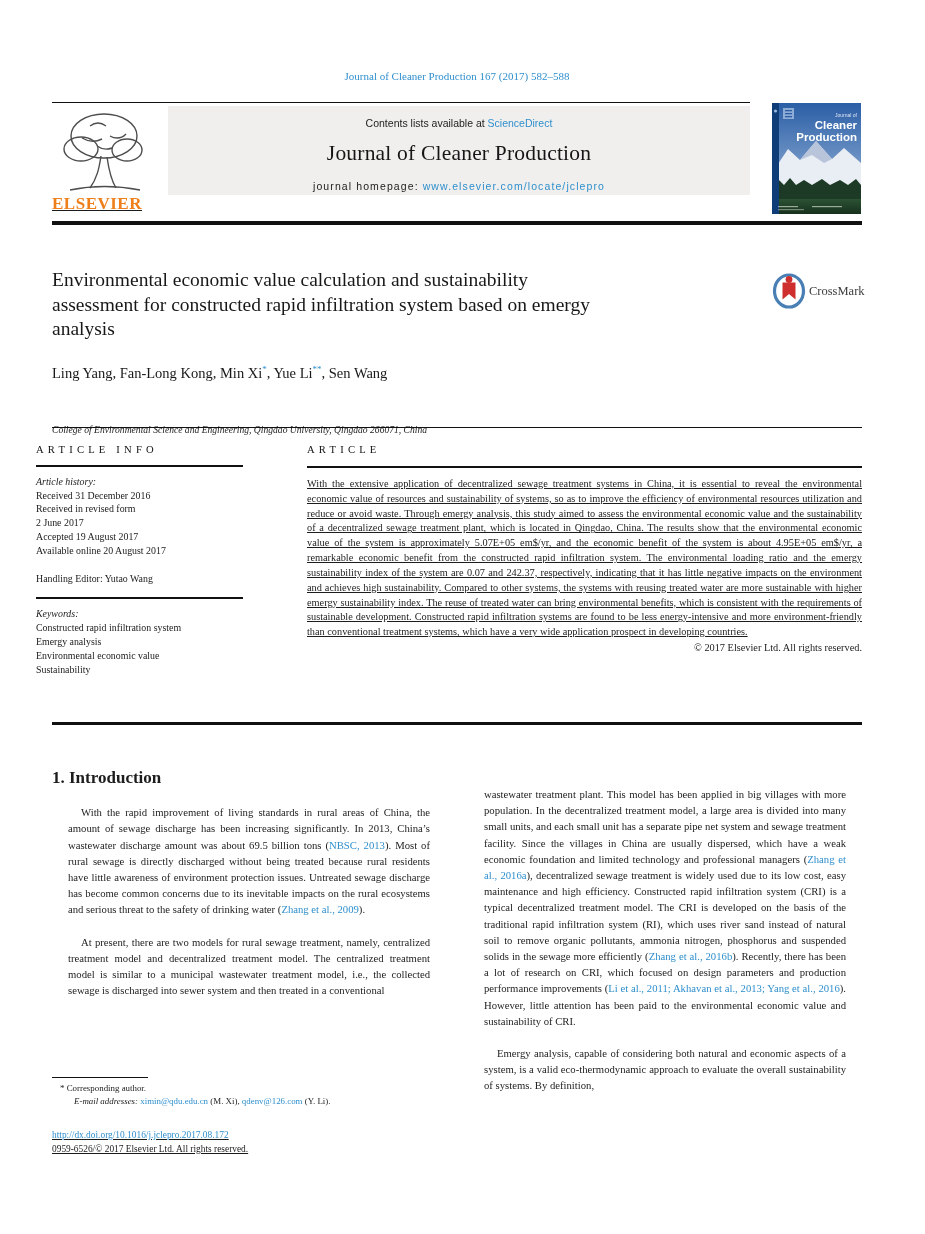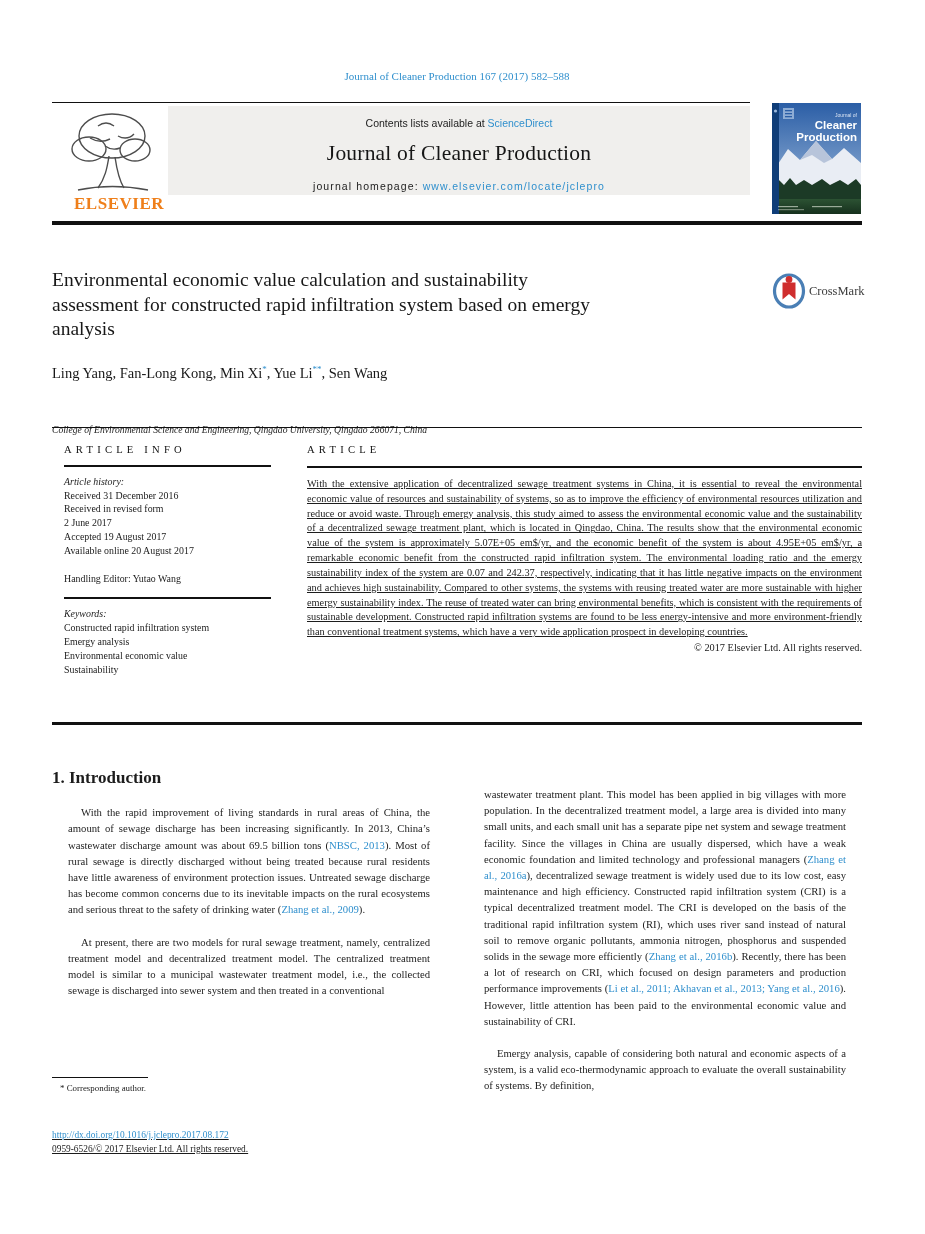--- a/index.html
+++ b/index.html
@@ -17,32 +17,32 @@
   .rule{position:absolute;background:#111;}
   
   .citation{position:absolute;top:70px;left:52px;width:810px;text-align:center;
             font-size:11px;color:var(--link);}
   
   .banner{position:absolute;left:168px;top:106px;width:582px;height:89px;background:#f0efed;
           text-align:center;}
   .contents-line{margin-top:11px;font-size:10.5px;color:#222;}
   .journal-title{margin-top:12px;font-size:21.5px;color:#161616;letter-spacing:.2px;}
   .homepage-line{margin-top:14px;font-size:10.5px;letter-spacing:1.1px;color:#222;}
-  .elsevier{position:absolute;left:52px;top:106px;width:112px;height:108px;text-align:right;}
+  .elsevier{position:absolute;left:52px;top:106px;width:112px;height:108px;text-align:left;text-decoration:underline;}
   .elsevier-label{font-family:"Liberation Serif",serif;font-weight:bold;font-size:17px;
                   color:var(--orange);letter-spacing:.5px;margin-top:-2px;}
   .cover{position:absolute;left:772px;top:103px;width:89px;height:111px;}
   
   .title{position:absolute;left:52px;top:268px;width:720px;font-size:19.5px;line-height:24.5px;color:#181818;}
   .crossmark{position:absolute;left:768px;top:270px;width:100px;height:44px;}
   .authors{position:absolute;left:52px;top:364px;width:700px;font-size:14.5px;color:#181818;}
   .authors sup{font-size:9px;}
   .affiliation{position:absolute;left:52px;top:396px;width:700px;font-size:9.6px;font-style:italic;color:#222;margin-top:28px;}
   
-  .info-col{position:absolute;left:64px;top:443px;width:233px;font-size:9.9px;line-height:13.8px;}
+  .info-col{position:absolute;left:36px;top:443px;width:233px;font-size:9.9px;line-height:13.8px;}
   .abs-col{position:absolute;left:307px;top:443px;width:555px;font-size:10.3px;line-height:14.85px;}
   .col-heading{font-size:10.6px;letter-spacing:4.2px;color:#111;}
   .head-rule{height:2px;background:#111;margin-top:8px;}
   .info-rule{width:207px;}
   .hist-label{font-style:italic;margin-top:8px;}
   .hist-line{}
   .handling{margin-top:14px;}
   .kw-divider{height:2px;background:#111;width:207px;margin-top:12px;}
   .kw-label{font-style:italic;margin-top:8px;}
   .abs-text{margin-top:9px;text-align:justify;color:#1d1d1d;text-decoration:underline;}
@@ -180,20 +180,21 @@
 
   <div class="body-col right-col">
     <p class="para noindent"><span>wastewater treatment plant. This model has been applied in big villages with more population. In the decentralized treatment model, a large area is divided into many small units, and each small unit has a separate pipe net system and sewage treatment facility. Since the villages in China are usually dispersed, which have a weak economic foundation and limited technology and professional managers (</span><span class="lnk">Zhang et al., 2016a</span><span>), decentralized sewage treatment is widely used due to its low cost, easy maintenance and high efficiency. Constructed rapid infiltration system (CRI) is a typical decentralized treatment model. The CRI is developed on the basis of the traditional rapid infiltration system (RI), which uses river sand instead of natural soil to remove organic pollutants, ammonia nitrogen, phosphorus and suspended solids in the sewage more efficiently (</span><span class="lnk">Zhang et al., 2016b</span><span>). Recently, there has been a lot of research on CRI, which focused on design parameters and production performance improvements (</span><span class="lnk">Li et al., 2011; Akhavan et al., 2013; Yang et al., 2016</span><span>). However, little attention has been paid to the environmental economic value and sustainability of CRI.</span></p>
     <p class="para"><span>Emergy analysis, capable of considering both natural and economic aspects of a system, is a valid eco-thermodynamic approach to evaluate the overall sustainability of systems. By definition,</span></p>
   </div>
 
   <div class="rule" style="left:52px;top:1077px;width:96px;height:1px;"></div>
 
   <div class="footnotes">
     <div class="fn-line">* Corresponding author.</div>
+    <div class="fn-email"><span class="it">E-mail addresses: </span><span class="lnk">ximin@qdu.edu.cn</span><span> (M. Xi), </span><span class="lnk">qdenv@126.com</span><span> (Y. Li).</span></div>
   </div>
 
   <div class="footer">
     <div class="lnk">http://dx.doi.org/10.1016/j.jclepro.2017.08.172</div>
     <div>0959-6526/© 2017 Elsevier Ltd. All rights reserved.</div>
   </div>
 
 </div>
 
 </body></html>

